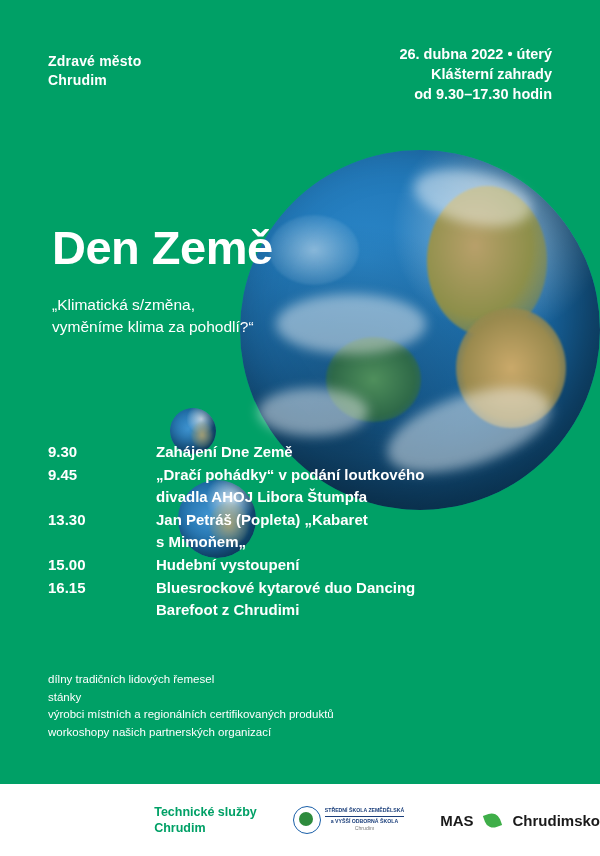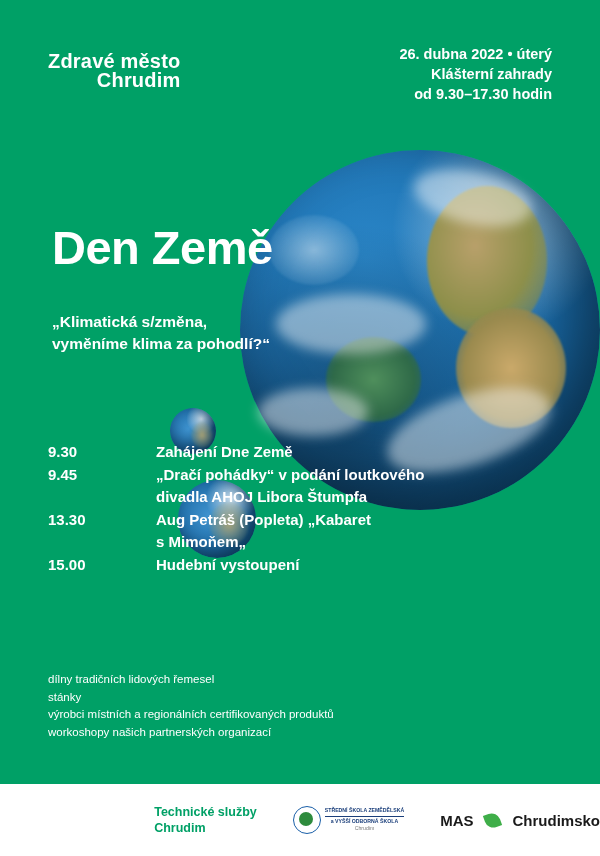--- a/index.html
+++ b/index.html
@@ -89,25 +89,24 @@
   .drop-a .dl { left: 45%; top: 30%; width: 22px; height: 26px; }
   .drop-b { left: -62px; top: 330px; width: 78px; height: 78px; }
   .drop-b .dl { left: 40%; top: 28%; width: 40px; height: 44px; }
 
   
   .header-left {
     position: absolute;
     left: 48px;
     top: 52px;
     color: #ffffff;
-    font-size: 20px;
+    font-size: 14px;
     line-height: 19px;
     font-weight: bold;
     letter-spacing: 0.2px;
-    text-align: right;
   }
   .header-right {
     position: absolute;
     right: 48px;
     top: 44px;
     text-align: right;
     color: #ffffff;
     font-size: 14.5px;
     line-height: 20px;
     font-weight: bold;
@@ -120,24 +119,24 @@
     top: 222px;
     color: #ffffff;
     font-size: 47px;
     font-weight: bold;
     letter-spacing: -0.5px;
     line-height: 52px;
   }
   .subtitle {
     position: absolute;
     left: 52px;
-    top: 311px;
+    top: 294px;
     color: #ffffff;
     font-size: 15.5px;
-    font-weight: bold;
+    font-weight: normal;
     line-height: 22px;
   }
 
   
   .program {
     position: absolute;
     left: 48px;
     top: 441px;
     width: 420px;
     color: #ffffff;
@@ -296,32 +295,39 @@
       <div class="ptime">9.45</div>
       <div class="ptext">
         <div>„Dračí pohádky“ v podání loutkového</div>
         <div>divadla AHOJ Libora Štumpfa</div>
       </div>
     </div>
 
     <div class="prow">
       <div class="ptime">13.30</div>
       <div class="ptext">
-        <div>Aug Petráš (Popleta) „Kabaret</div>
+        <div>Jan Petráš (Popleta) „Kabaret</div>
         <div>s Mimoňem„</div>
       </div>
     </div>
 
     <div class="prow">
       <div class="ptime">15.00</div>
       <div class="ptext">
         <div>Hudební vystoupení</div>
       </div>
     </div>
 
+    <div class="prow">
+      <div class="ptime">16.15</div>
+      <div class="ptext">
+        <div>Bluesrockové kytarové duo Dancing</div>
+        <div>Barefoot z Chrudimi</div>
+      </div>
+    </div>
 
   </div>
 
   <div class="notes">
     <div>dílny tradičních lidových řemesel</div>
     <div>stánky</div>
     <div>výrobci místních a regionálních certifikovaných produktů</div>
     <div>workoshopy našich partnerských organizací</div>
   </div>
 

